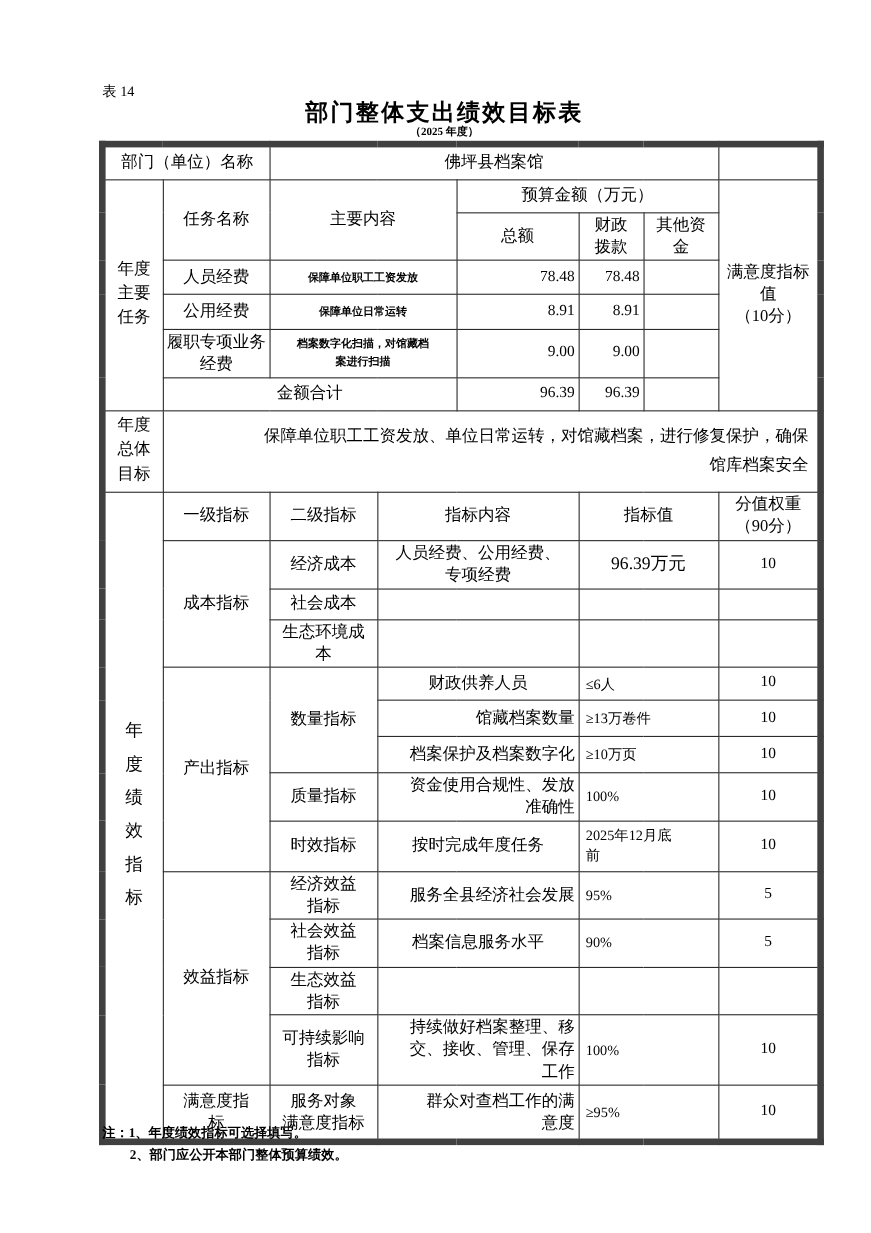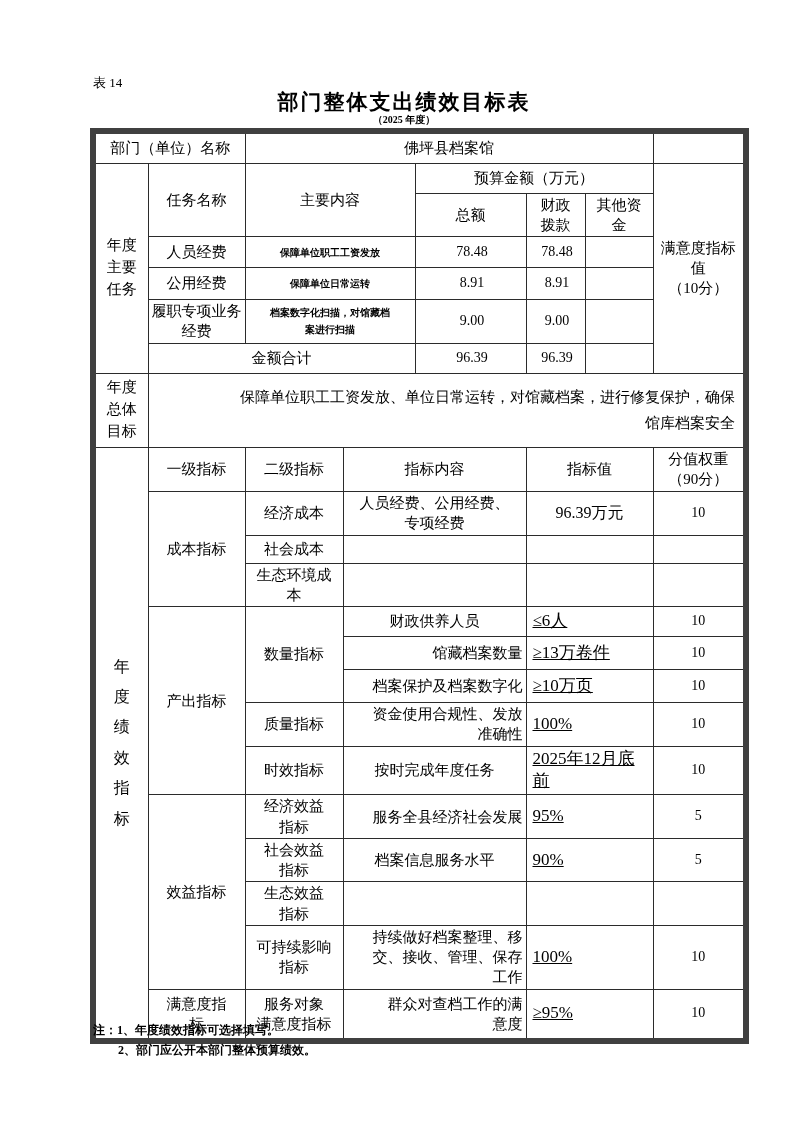--- a/index.html
+++ b/index.html
@@ -3,22 +3,22 @@
 <meta charset="utf-8">
 <style>
   html,body{margin:0;padding:0;background:#ffffff;}
   body{width:792px;height:1121px;position:relative;font-family:"Liberation Serif",serif;color:#000;overflow:hidden;}
   .tbl-no{position:absolute;left:93px;top:74px;font-size:13px;}
   .title{position:absolute;left:10px;top:88px;width:788px;text-align:center;font-size:21px;font-weight:700;letter-spacing:2px;}
   .subtitle{position:absolute;left:10px;top:113px;width:788px;text-align:center;font-size:10px;font-weight:700;}
   table.main{position:absolute;left:90px;top:128px;width:653px;border-collapse:collapse;table-layout:fixed;border:6px solid #404040;}
   td{border:1px solid #2b2b2b;padding:1px 3px;font-size:15px;line-height:1.35;text-align:center;vertical-align:middle;white-space:pre-line;overflow:hidden;}
   td.sm{font-size:10px;font-weight:700;line-height:1.7;}
-  td.num{text-align:center;padding-left:6px;font-size:14px;}
-  td.val{text-align:left;padding-left:6px;font-size:17px;text-decoration:underline;}
+  td.num{text-align:right;padding-left:6px;font-size:14px;}
+  td.val{text-align:left;padding-left:6px;font-size:13px;}
   td.valc{font-size:16px;}
   td.wt{font-size:14px;}
   td.lft{text-align:right;padding-left:5px;}
   td.goal{text-align:right;padding:4px 8px;font-size:15px;line-height:1.75;}
   td.v3{line-height:1.45;}
   td.v6{line-height:1.9;font-size:16px;}
   .notes{position:absolute;left:93px;top:1020px;font-size:12px;font-weight:700;line-height:20px;}
   .notes .n2{padding-left:25px;}
 </style>
 </head>

